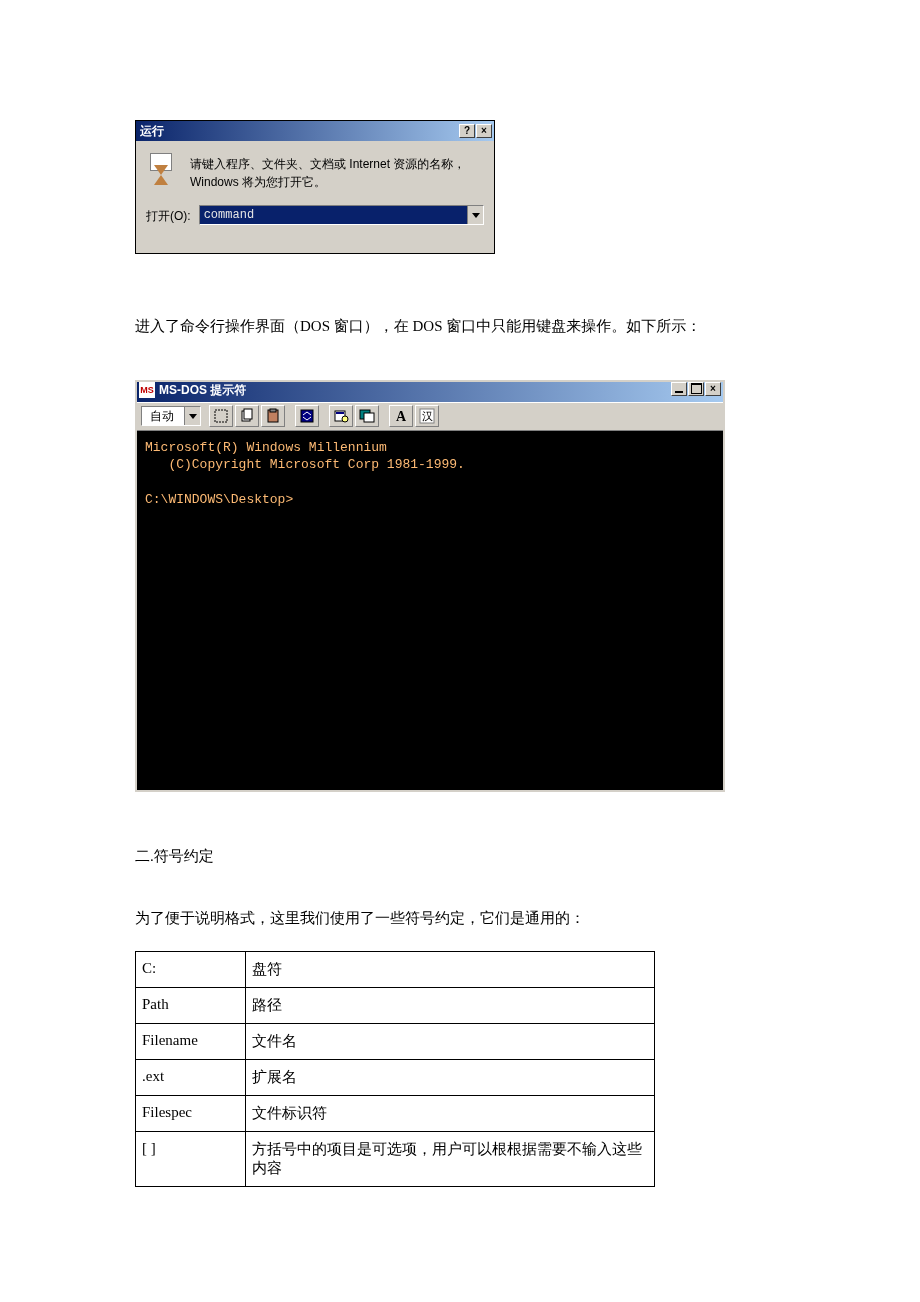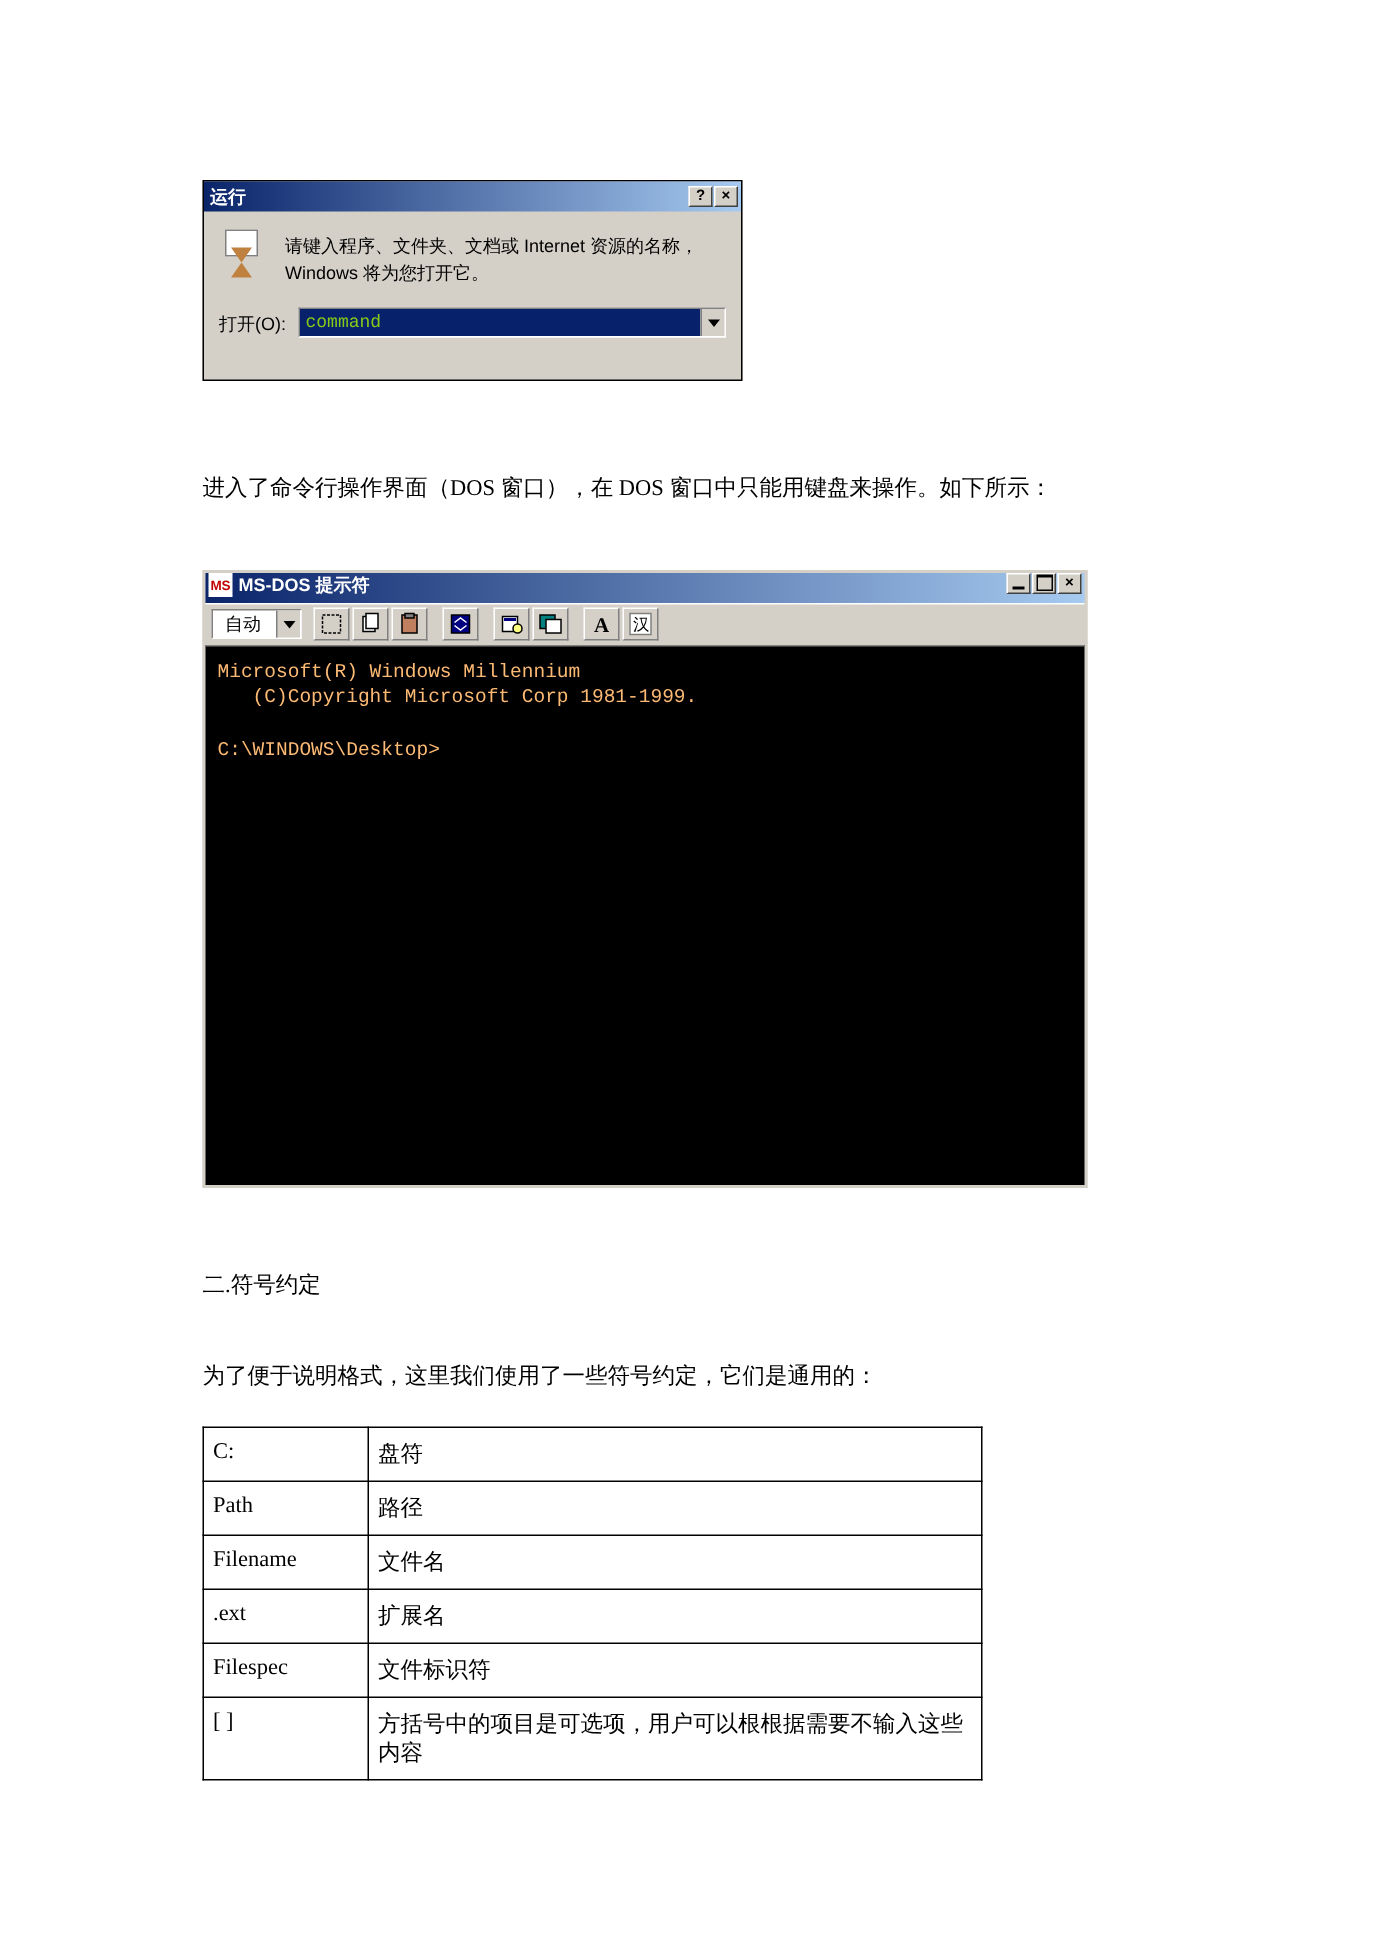--- a/index.html
+++ b/index.html
@@ -90,21 +90,21 @@
   .combo {
     flex:1;
     display:flex;
     height:20px;
     border:1px solid #808080;
     border-right-color:#fff; border-bottom-color:#fff;
     background:#fff;
   }
   .combo input {
     flex:1; border:0; outline:0;
-    background:#08216b; color:#84cc16;
+    background:#08216b; color:#e5e5e5;
     font-family: "Courier New", monospace;
     font-size:12px;
     padding:0 4px;
     height:100%;
   }
   .combo .dd {
     width:16px; background:#d4d0c8;
     border-left:1px solid #808080;
     display:flex; align-items:center; justify-content:center;
   }

